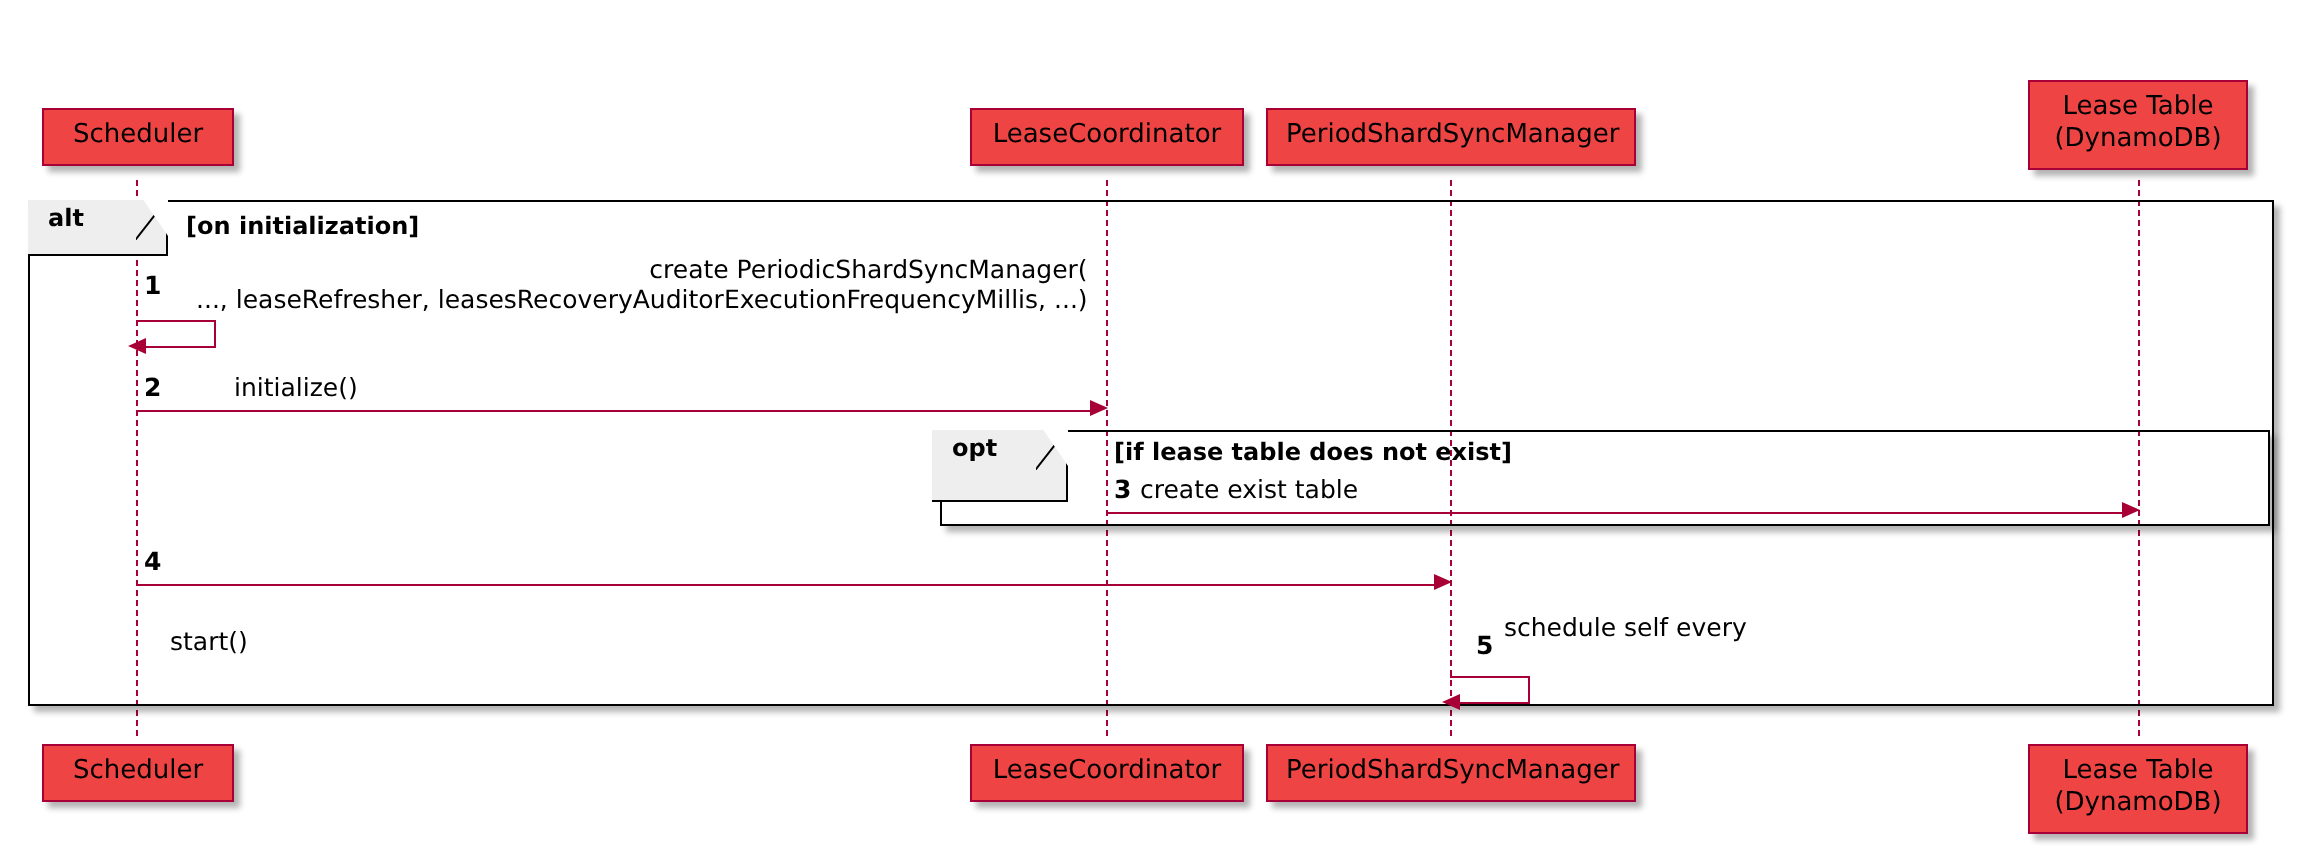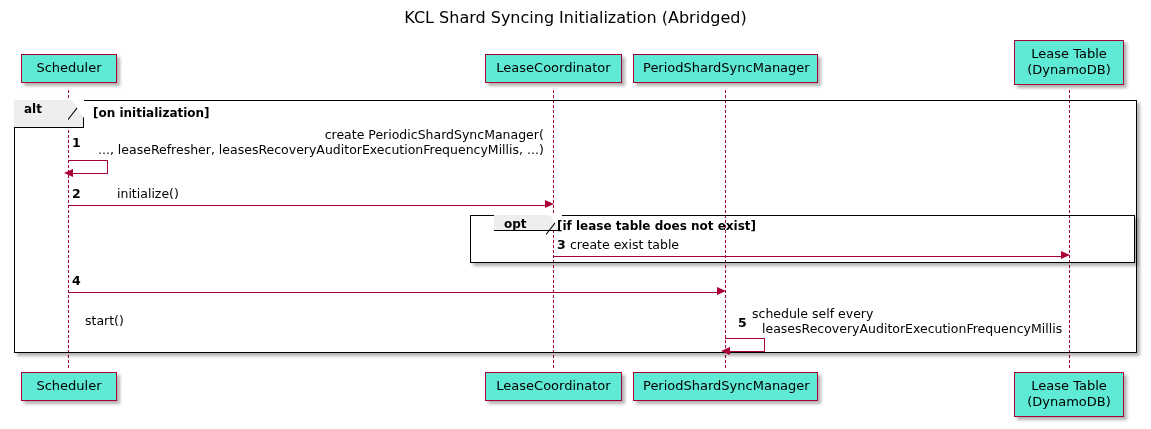--- a/index.html
+++ b/index.html
@@ -29,21 +29,21 @@
     font-size: 16px;
     color: #000000;
     font-family: "DejaVu Sans", sans-serif;
     white-space: nowrap;
   }
 
   
   .participant {
     position: absolute;
     box-sizing: border-box;
-    background: #5eead4;
+    background: #ef4444;
     border: 1.5px solid #A80036;
     box-shadow: 3px 3px 3px rgba(0,0,0,0.30);
     color: #000000;
     font-size: 13px;
     line-height: 16px;
     text-align: center;
     padding: 5px 9px 6px 9px;
     white-space: nowrap;
   }
   .participant .pline { display: block; }
@@ -157,36 +157,35 @@
     border-top: 1.2px solid #A80036;
     border-right: 1.2px solid #A80036;
     border-bottom: 1.2px solid #A80036;
   }
 </style>
 </head>
 <body>
 
 <div id="canvas">
 
-  <div class="diagram-title">KCL Shard Syncing Initialization (Abridged)</div>
 
   <div class="lifeline" style="left:68px; top:90px; height:278px;"></div>
   <div class="lifeline" style="left:553px; top:90px; height:278px;"></div>
   <div class="lifeline" style="left:725px; top:90px; height:278px;"></div>
   <div class="lifeline" style="left:1069px; top:90px; height:278px;"></div>
 
   <div class="fragment" style="left:14px; top:100px; width:1123px; height:253px;"></div>
   <div class="fragment-label" style="left:14px; top:100px; width:70px; height:28px;">
     <span>alt</span>
     <span class="tabline"></span>
   </div>
   <div class="fragment-cond" style="left:93px; top:106px;text-align:center;">[on initialization]</div>
 
   <div class="fragment" style="left:470px; top:215px; width:665px; height:48px;"></div>
-  <div class="fragment-label" style="left:494px; top:215px; width:68px; height:16px;">
+  <div class="fragment-label" style="left:466px; top:215px; width:68px; height:36px;">
     <span>opt</span>
     <span class="tabline"></span>
   </div>
   <div class="fragment-cond" style="left:557px; top:219px;">[if lease table does not exist]</div>
 
   <div class="participant" style="left:21px; top:54px; width:96px;">
     <span class="pline">Scheduler</span>
   </div>
 
   <div class="participant" style="left:485px; top:54px; width:137px;">
@@ -227,21 +226,20 @@
   <div class="msg-num" style="left:72px; top:273px;">4</div>
   <div class="msg-label" style="left:85px; top:273px;margin-top:40px;">
     <span class="lbl-line">start()</span>
   </div>
   <div class="msg-line" style="left:68px; top:292px; width:650px;"></div>
   <div class="msg-arrow-right" style="left:717px; top:287px;"></div>
 
   <div class="msg-num" style="left:738px; top:315px;">5</div>
   <div class="msg-label" style="left:752px; top:306px;">
     <span class="lbl-line">schedule self every</span>
-    <span class="lbl-line" style="padding-left:10px;">leasesRecoveryAuditorExecutionFrequencyMillis</span>
   </div>
   <div class="self-msg" style="left:725px; top:338px; width:40px; height:14px;"></div>
   <div class="msg-arrow-left" style="left:721px; top:347px;"></div>
 
   <div class="participant" style="left:21px; top:372px; width:96px;">
     <span class="pline">Scheduler</span>
   </div>
 
   <div class="participant" style="left:485px; top:372px; width:137px;">
     <span class="pline">LeaseCoordinator</span>

